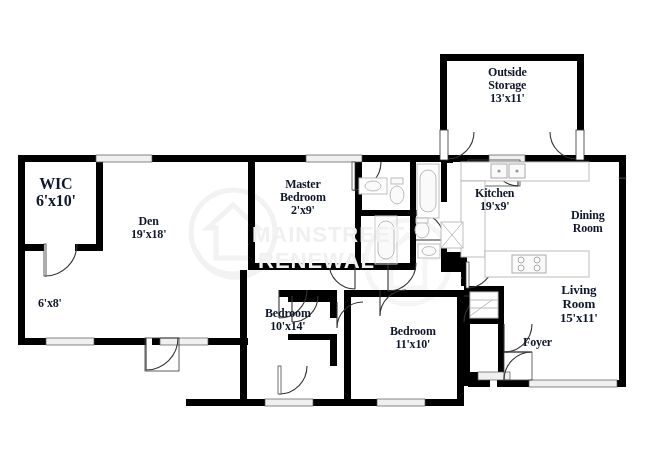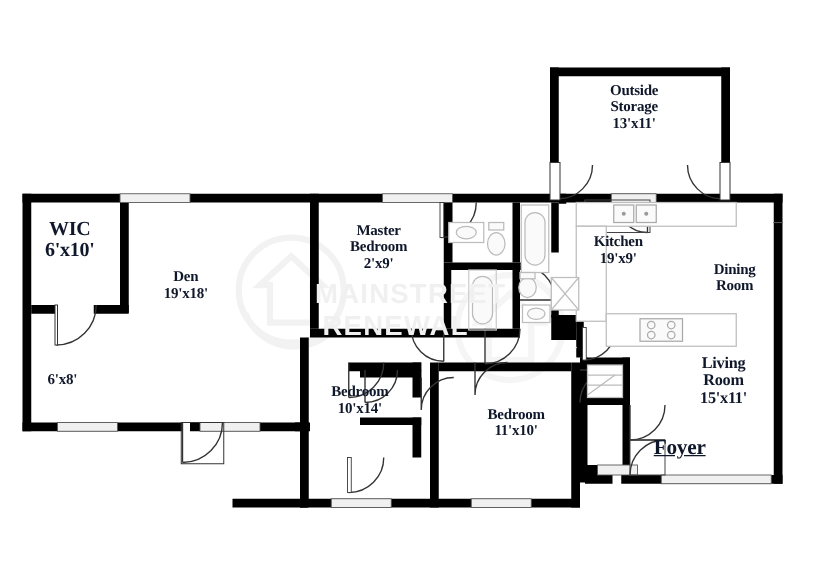--- a/index.html
+++ b/index.html
@@ -259,14 +259,14 @@
 19'x9'</div>
     <div class="lbl" style="font-size: 12px; left: 571px; top: 175px; visibility: visible; margin-top: 34px;">Dining
 Room</div>
     <div class="lbl" style="font-size: 13px; left: 560px; top: 283px; visibility: visible;">Living
 Room
 15'x11'</div>
     <div class="lbl" style="font-size: 12px; left: 265px; top: 307px; visibility: visible;">Bedroom
 10'x14'</div>
     <div class="lbl" style="font-size: 12px; left: 390px; top: 325px; visibility: visible;">Bedroom
 11'x10'</div>
-    <div class="lbl" style="font-size: 17px; left: 523px; top: 349px; visibility: visible; text-decoration: underline;">Foyer</div>
+    <div class="lbl" style="font-size: 12px; left: 523px; top: 336px; visibility: visible;">Foyer</div>
   </div>
 
 </body></html>

